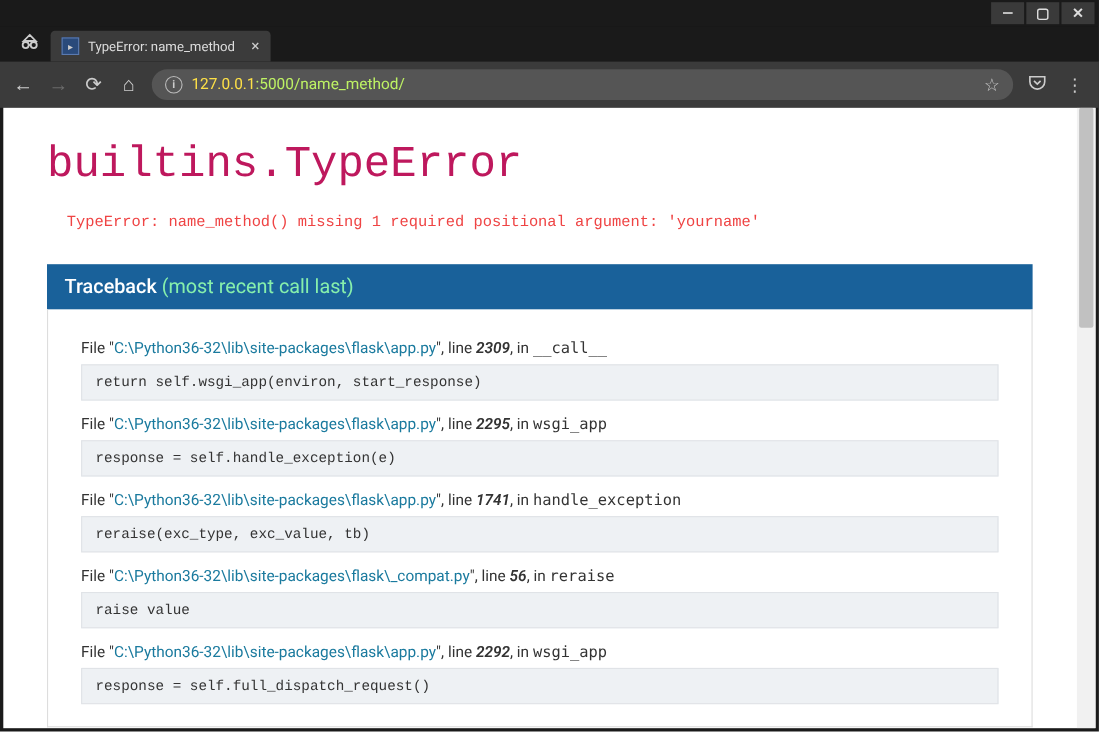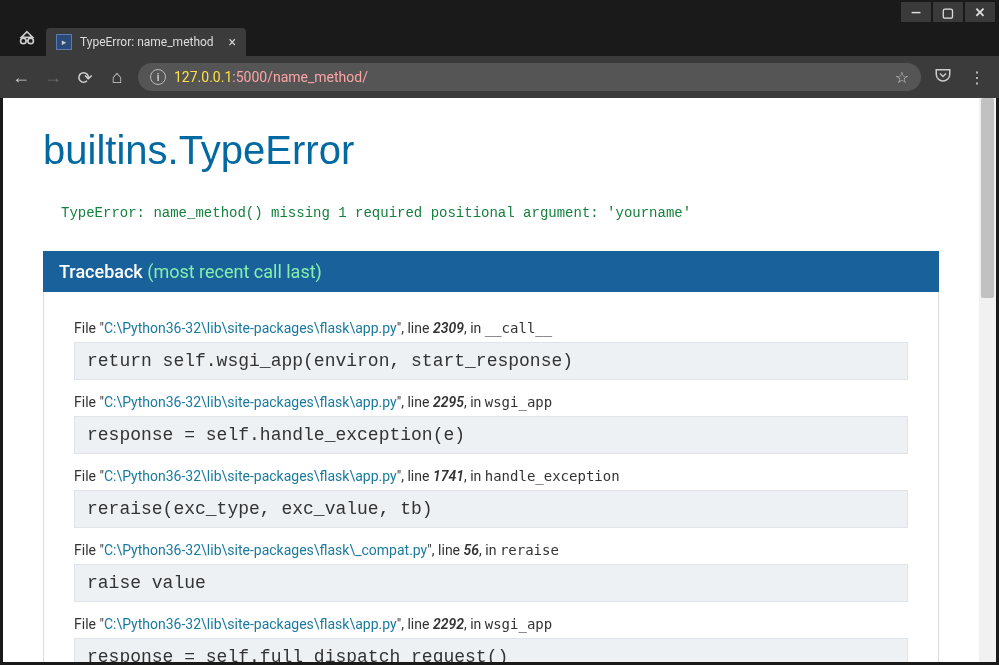--- a/index.html
+++ b/index.html
@@ -112,21 +112,21 @@
       border-radius: 50%;
       border: 1.5px solid #bbb;
       display: flex;
       align-items: center;
       justify-content: center;
       font-size: 10px;
       font-weight: bold;
       flex-shrink: 0;
     }
     .omnibox .url-host { color: #fde047; }
-    .omnibox .url-path { color: #fca5a5; }
+    .omnibox .url-path { color: #bef264; }
     .omnibox .url-text { flex: 1; white-space: nowrap; overflow: hidden; }
     .omnibox .star { color: #ccc; font-size: 16px; }
     .toolbar-right-icon { color: #ccc; font-size: 16px; width: 24px; text-align: center; }
     
     .viewport {
       position: absolute;
       top: 98px;
       left: 3px;
       right: 3px;
       bottom: 3px;
@@ -151,30 +151,30 @@
       position: absolute;
       top: 0;
       left: 2px;
       right: 2px;
       height: 200px;
       background: #c1c1c1;
       border-radius: 2px;
     }
     
     h1.error-title {
-      font-family: Liberation Sans, sans-serif;
+      font-family: Liberation Mono, monospace;
       font-size: 40px;
       font-weight: 400;
-      color: #0369a1;
-      margin-bottom: 32px;
+      color: #be185d;
+      margin-bottom: 21px;
     }
     .error-message {
       font-family: Consolas, "Courier New", monospace;
       font-size: 14px;
-      color: #15803d;
+      color: #ef4444;
       margin-bottom: 30px;
       padding-left: 18px;
     }
     .traceback-header {
       background: #19619a;
       color: #fff;
       font-size: 18px;
       padding: 10px 16px;
       font-weight: 500;
     }
@@ -200,21 +200,21 @@
       font-weight: 600;
       color: #333;
     }
     .frame-loc .funcname {
       font-family: Consolas, monospace;
     }
     .frame-code {
       background: #eef1f4;
       padding: 8px 12px;
       font-family: Consolas, "Courier New", monospace;
-      font-size: 18px;
+      font-size: 13px;
       color: #333;
       border: 1px solid #e0e3e7;
       white-space: pre;
     }
     .incog-svg { fill: #ccc; }
   </style>
 </head>
 <body>
 
 <div class="titlebar">

